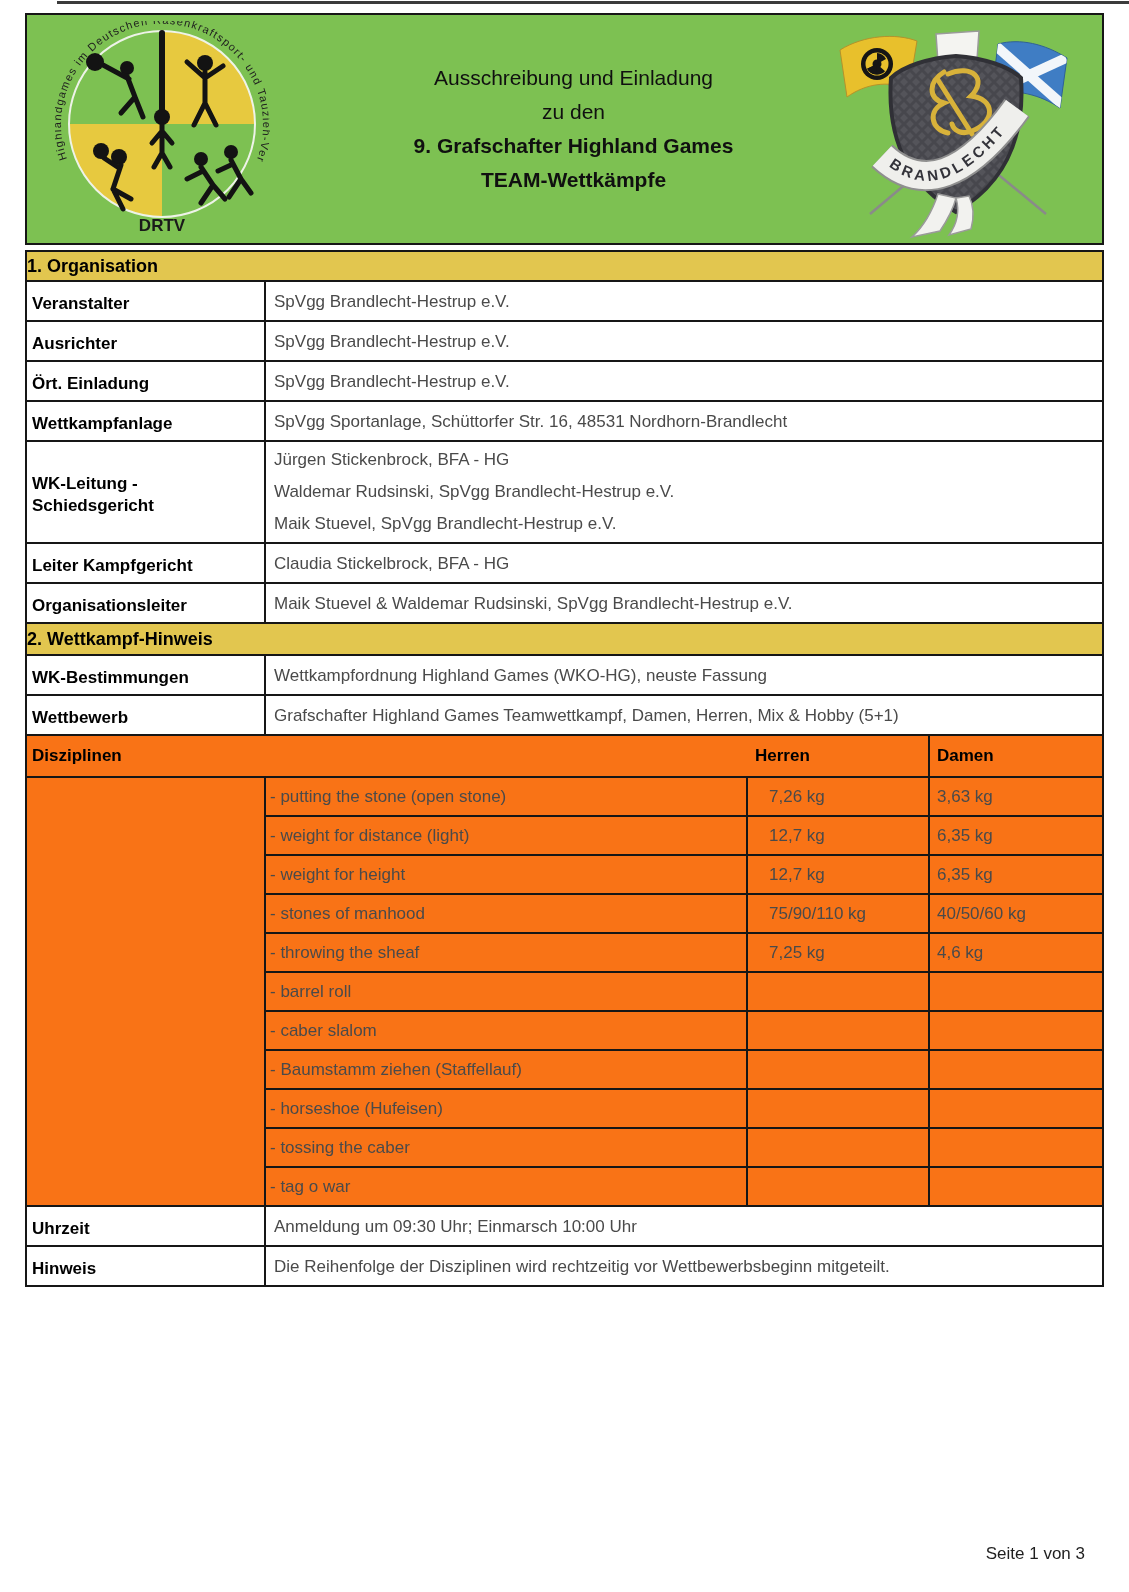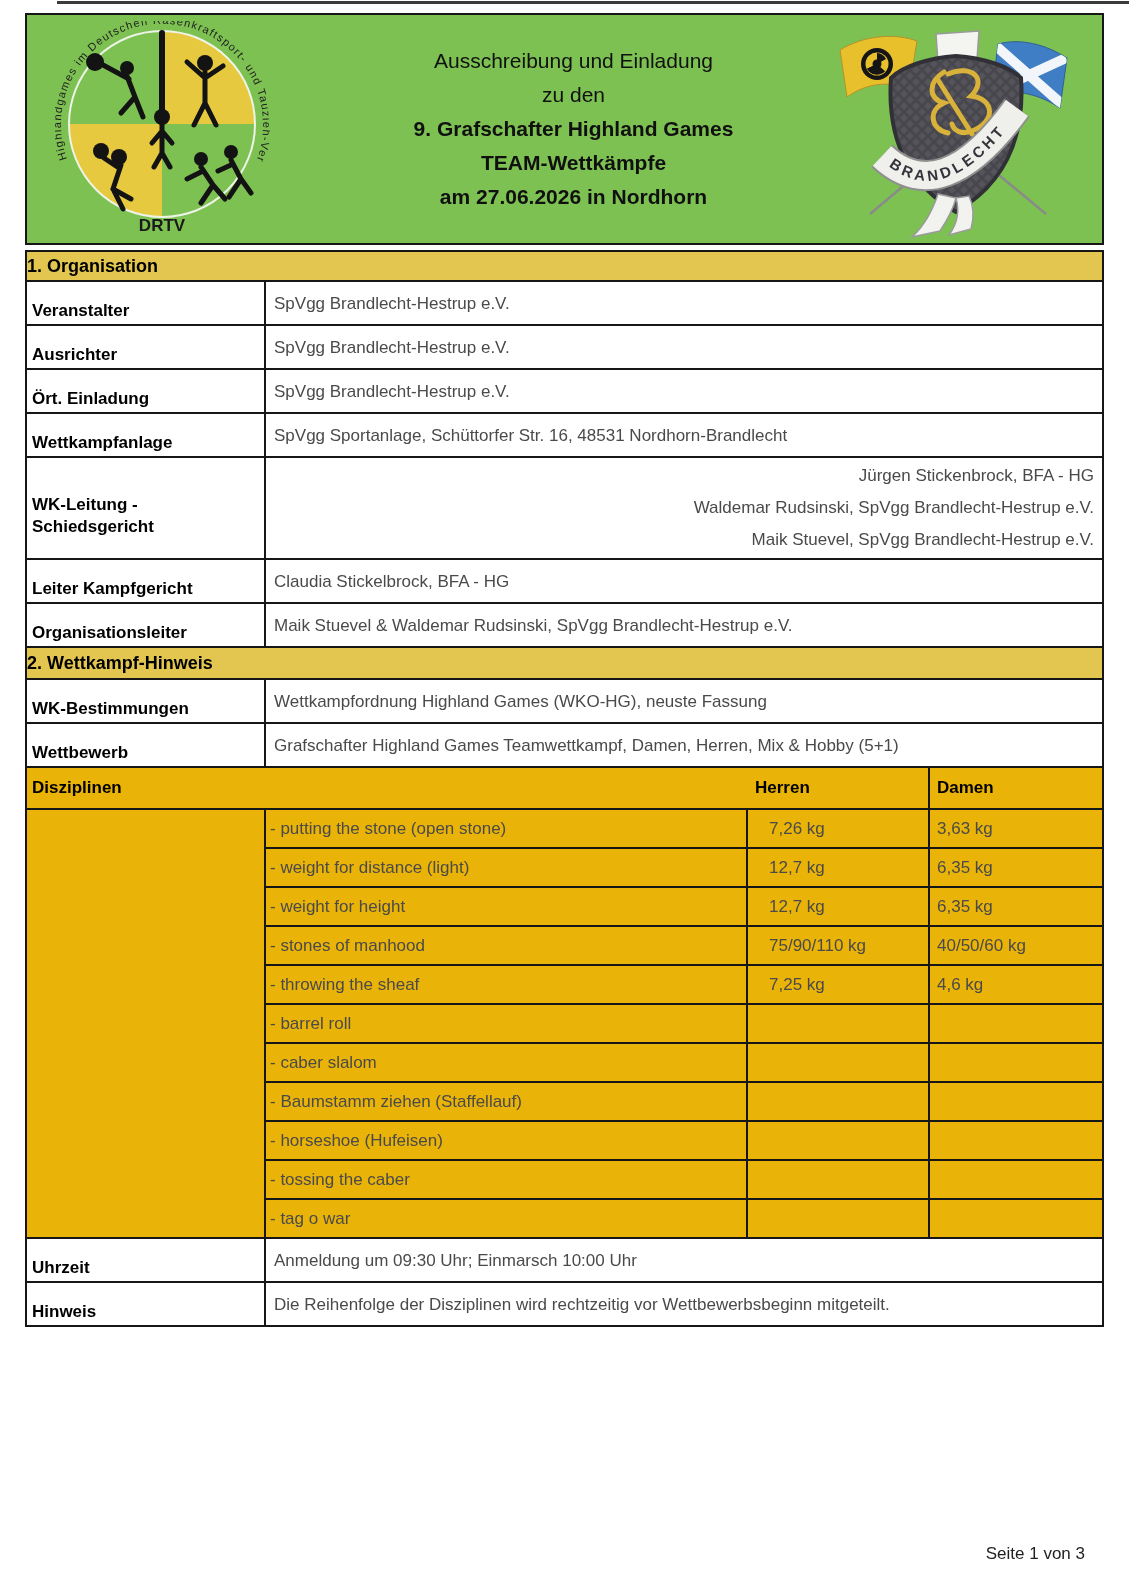--- a/index.html
+++ b/index.html
@@ -28,31 +28,31 @@
   .tbl > :first-child { border-top:2px solid #161616; }
 
   .bar {
     height:32px; background:#e2c64f; display:flex; align-items:center;
     font-weight:bold; font-size:18px; color:#000; padding-left:0;
   }
   .row { display:flex; min-height:40px; }
   .row .lbl {
     width:239px; box-sizing:border-box; border-right:2px solid #161616;
     font-weight:bold; font-size:17px; color:#000;
-    display:flex; align-items:center; padding:18px 6px 2px 5px; line-height:22px;
+    display:flex; align-items:center; padding:8px 6px 2px 5px; line-height:22px;
   }
   .row .val {
     flex:1; font-size:17px; color:#4a4a4a; display:flex; align-items:center;
     padding:2px 8px; line-height:21px;
   }
   .row.multi { min-height:98px; }
-  .row.multi .val { flex-direction:column; align-items:flex-end; justify-content:center; line-height:32px; }
+  .row.multi .val { flex-direction:column; align-items:flex-start; justify-content:center; line-height:32px; }
 
   .disc { display:grid; grid-template-columns:239px 482px 182px 1fr; grid-template-rows:40px repeat(11, 39px); }
-  .disc > div { box-sizing:border-box; font-size:17px; display:flex; align-items:center; background:#eab308; }
+  .disc > div { box-sizing:border-box; font-size:17px; display:flex; align-items:center; background:#f97316; }
   .d-head-label { grid-column:1 / 3; grid-row:1; font-weight:bold; color:#000; padding-left:5px; }
   .d-head-men   { grid-column:3; grid-row:1; font-weight:bold; color:#000; padding-left:7px; border-right:2px solid #161616; }
   .d-head-women { grid-column:4; grid-row:1; font-weight:bold; color:#000; padding-left:7px; }
   .d-spacer { grid-column:1; grid-row:2 / 13; border-top:2px solid #161616; border-right:2px solid #161616; }
   .d-name  { grid-column:2; border-top:2px solid #161616; border-right:2px solid #161616; color:#4a4a4a; padding-left:4px; }
   .d-men   { grid-column:3; border-top:2px solid #161616; border-right:2px solid #161616; color:#4a4a4a; padding-left:21px; }
   .d-women { grid-column:4; border-top:2px solid #161616; color:#4a4a4a; padding-left:7px; }
 
   .footer { position:absolute; top:1544px; right:44px; font-size:17px; color:#1f1f1f; }
 </style>
@@ -111,21 +111,20 @@
           </text>
           <text x="107" y="210" text-anchor="middle" font-size="17" font-weight="bold" fill="#1a1a1a">DRTV</text>
         </svg>
       </div>
 
       <div class="titles">
         <div class="t">Ausschreibung und Einladung</div>
         <div class="t">zu den</div>
         <div class="t bold">9. Grafschafter Highland Games</div>
         <div class="t bold">TEAM-Wettkämpfe</div>
-        <div class="t bold">am 27.06.2026 in Nordhorn</div>
       </div>
 
       <div class="crest-wrap">
         <svg width="272" height="226" viewBox="0 0 272 226">
           <defs>
             <pattern id="hatch" width="12" height="12" patternUnits="userSpaceOnUse">
               <rect width="12" height="12" fill="#54545a"></rect>
               <path d="M0,0 L12,12 M12,0 L0,12" stroke="#47474d" stroke-width="3"></path>
             </pattern>
             <clipPath id="scotClip">

